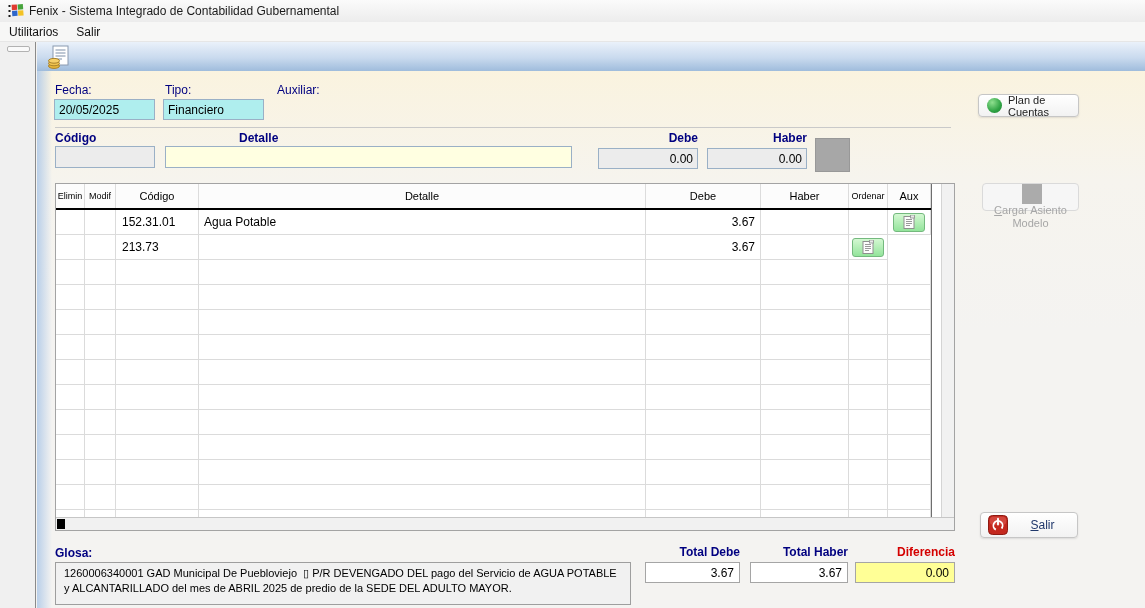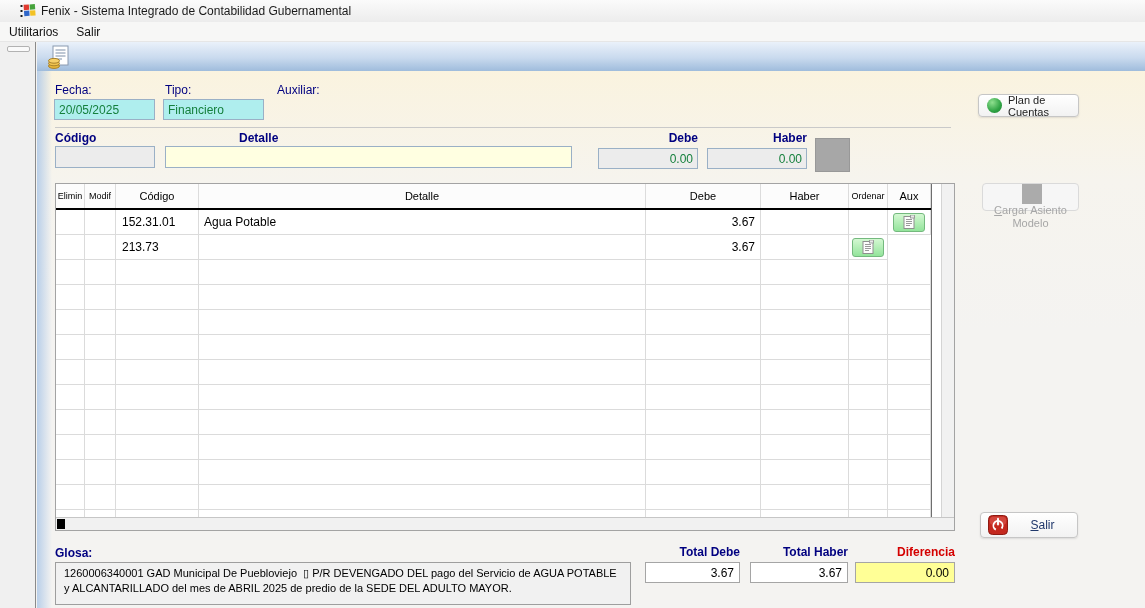--- a/index.html
+++ b/index.html
@@ -2,21 +2,21 @@
 <html><head>
 <meta charset="utf-8">
 <style>
   * { box-sizing: border-box; margin: 0; padding: 0; }
   html,body { width:1145px; height:608px; }
   body { font-family:"Liberation Sans", sans-serif; background:#e0e0e0; }
   .screen { position:relative; width:1145px; height:608px; overflow:hidden; background:#F4F3F1; }
 
   
   .titlebar { position:absolute; left:0; top:0; width:1145px; height:22px;
-              background:linear-gradient(#FBFBFB,#ECECEC); display:flex; align-items:center; padding-left:20px; }
+              background:linear-gradient(#FBFBFB,#ECECEC); display:flex; align-items:center; padding-left:8px; }
   .titlebar .title { font-size:12px; color:#1a1a1a; margin-left:5px; }
 
   
   .menubar { position:absolute; left:0; top:22px; width:1145px; height:20px; background:#F7F7F6;
              display:flex; align-items:center; border-bottom:1px solid #E6E6E6; }
   .menu-item { font-size:12px; color:#111; padding:2px 9px; cursor:default; }
 
   
   .left-panel { position:absolute; left:0; top:42px; width:36px; height:566px; background:#F0F0F0;
                 border-right:1px solid #8A8A8A; }
@@ -33,21 +33,21 @@
   .content { position:absolute; left:0; top:29px; width:1108px; height:537px;
              background:
                linear-gradient(to right, #B9CFE9 0px, rgba(246,244,240,0) 15px),
                linear-gradient(to bottom, #FAF3DF 0px, #F6F4EE 110px, #F4F3F1 260px, #F4F3F1 100%); }
 
   .lbl { position:absolute; font-size:12px; color:#000080; }
   .lbl.b { font-weight:bold; }
   .red { color:#D40000 !important; }
 
   input.fld { position:absolute; height:21px; border:1px solid #9AB0C6; font-family:"Liberation Sans",sans-serif;
-              font-size:12px; color:#15803d; padding:0 4px; outline:none; }
+              font-size:12px; color:#000000; padding:0 4px; outline:none; }
   .cyan  { background:#AFEEEE; }
   .ygrey { background:#ECECEC; }
   .yellow{ background:#FFFFE1; }
   .num   { text-align:right; }
 
   .sep { position:absolute; left:18px; top:56px; width:896px; height:1px; background:#C9C9C9; }
 
   .gray-sq-btn { position:absolute; left:778px; top:67px; width:35px; height:34px;
                  background:#A7A7A7; border:1px solid #989898; }
 

